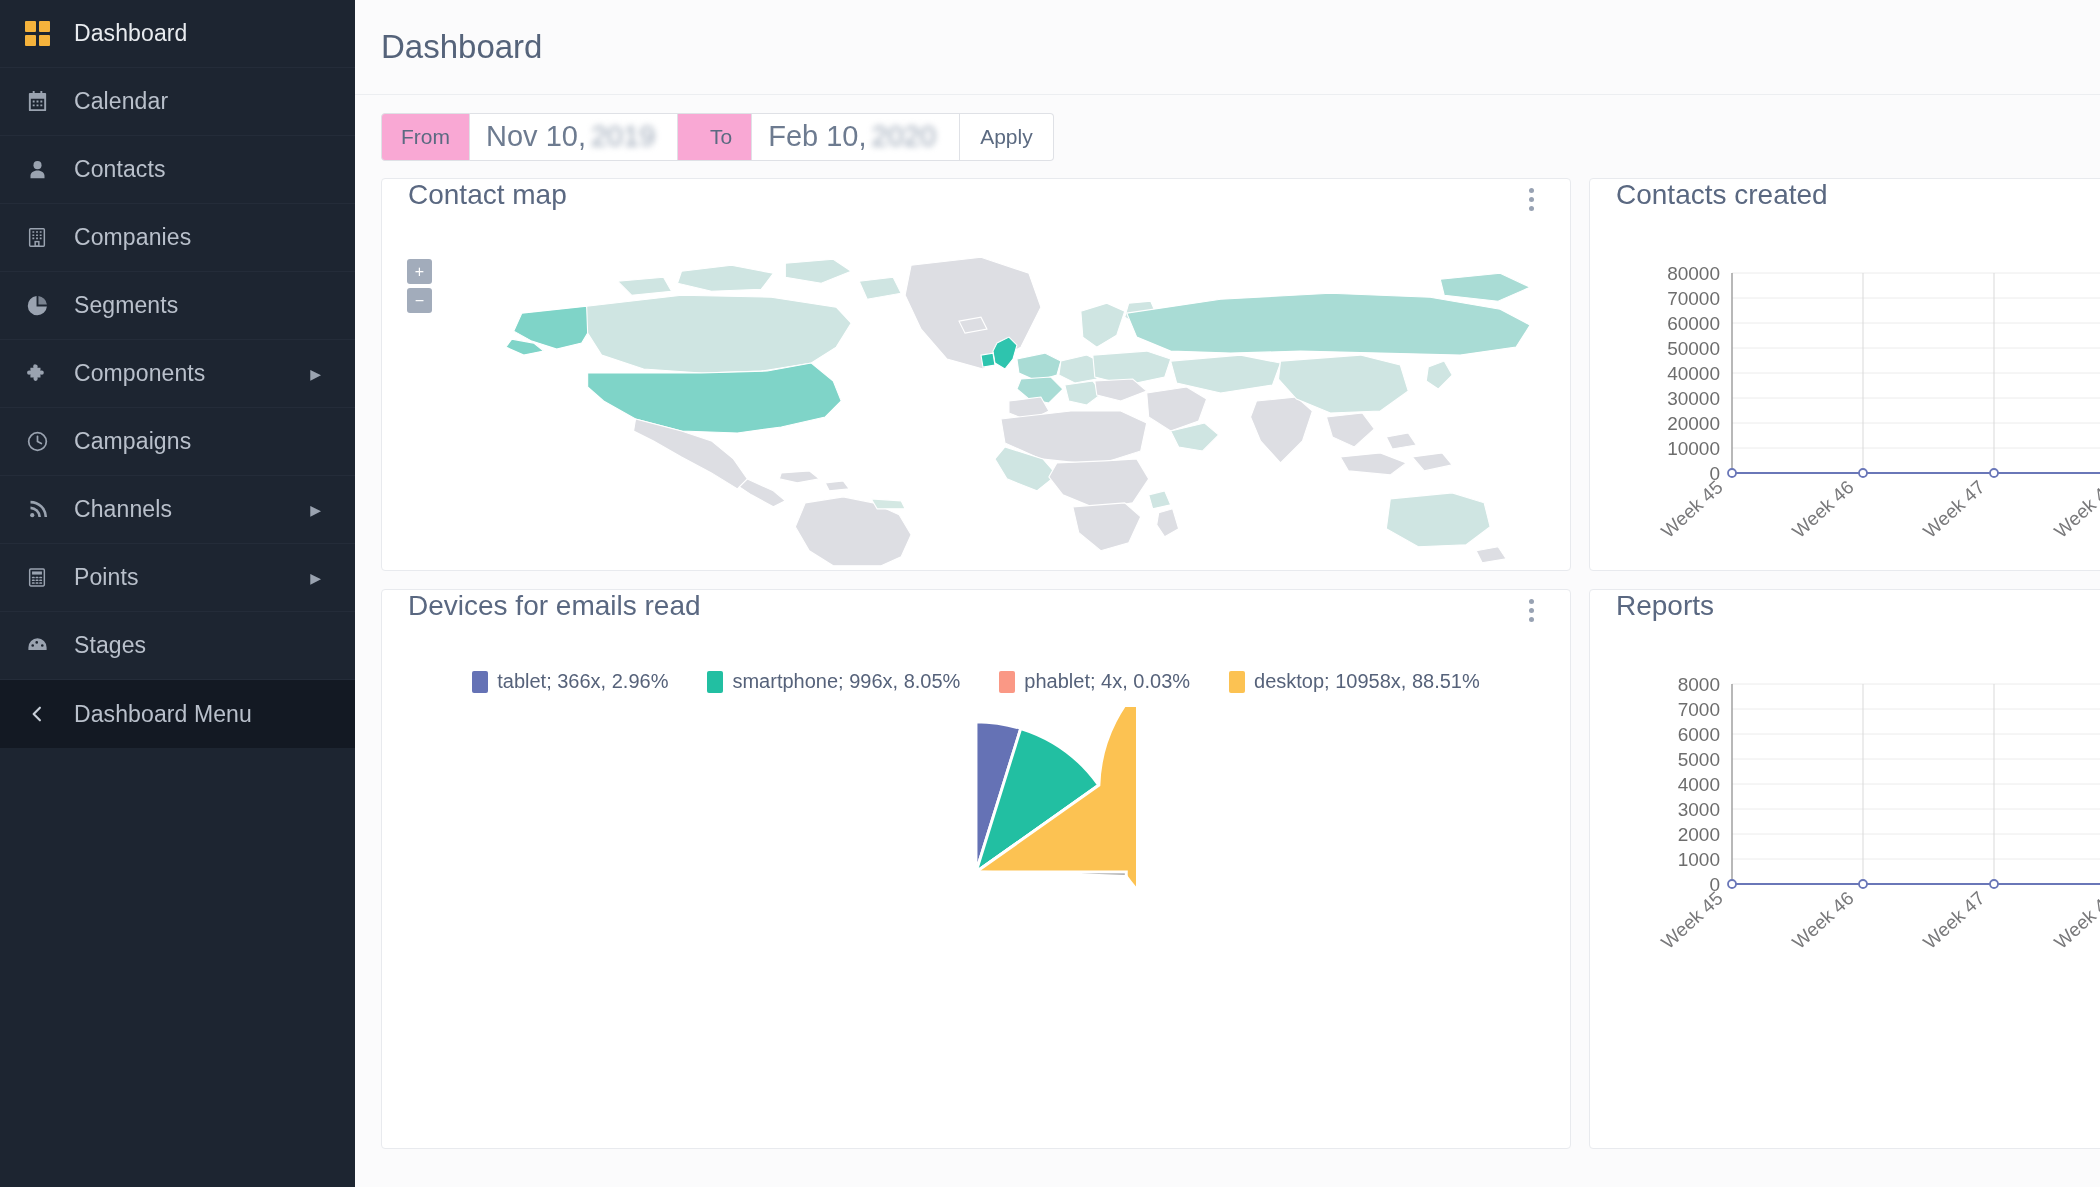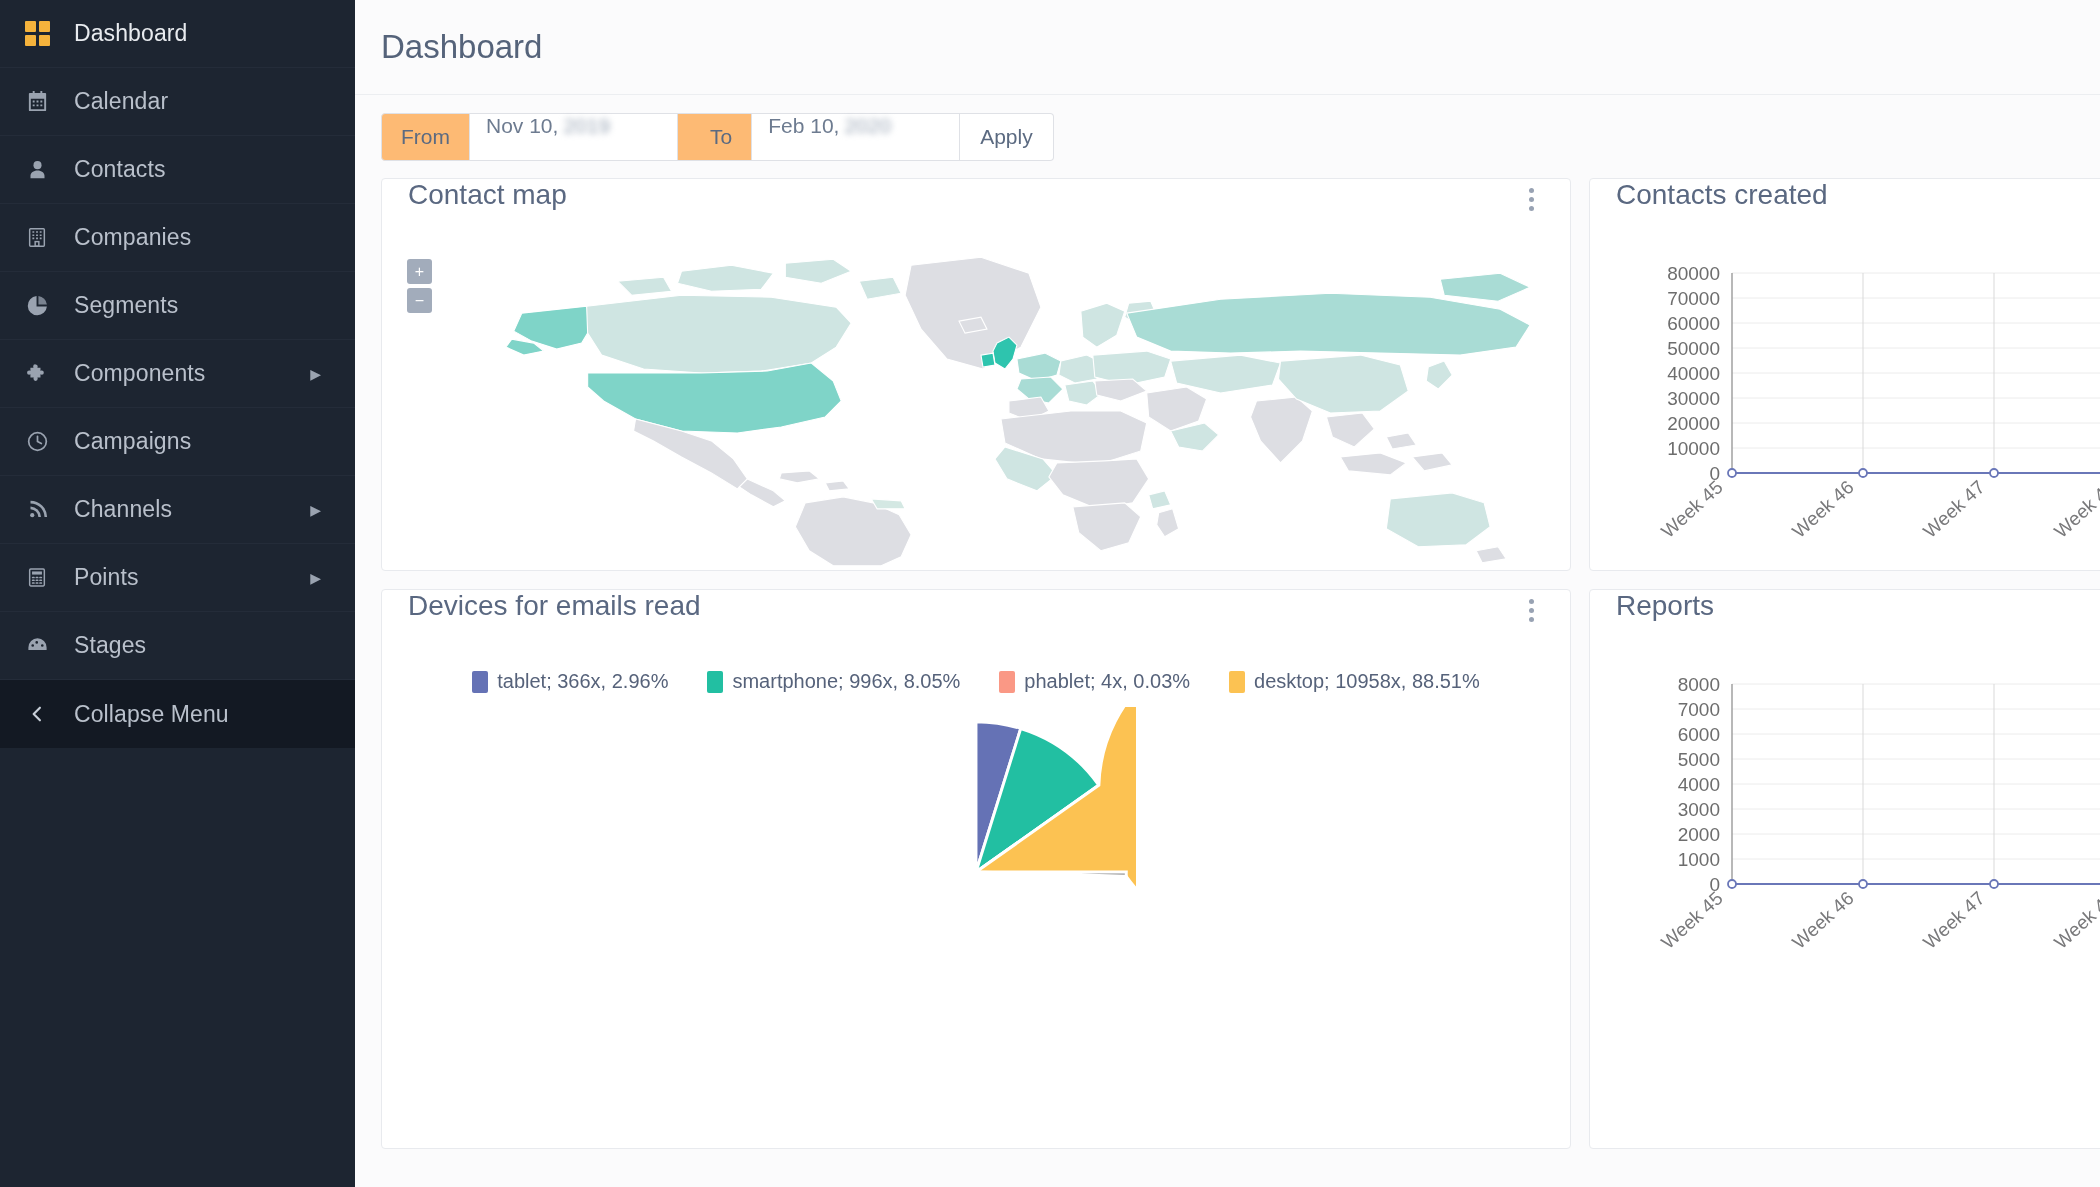--- a/index.html
+++ b/index.html
@@ -70,29 +70,29 @@
   .page-title { font-size: 33px; color: #55637a; font-weight: 400; }
 
   .filter-bar {
     height: 83px;
     display: flex; align-items: center;
     padding-left: 26px;
     background: #fbfbfc;
   }
   .dr-group { display: flex; align-items: stretch; height: 48px; }
   .dr-addon {
-    background: #fdba74; border: 1px solid #dfe1e6;
+    background: #f9a8d4; border: 1px solid #dfe1e6;
     display: flex; align-items: center; padding: 0 19px;
     font-size: 21px; color: #5b6a81;
   }
   .dr-addon.first { border-radius: 4px 0 0 4px; }
   .dr-input {
     background: #ffffff; border: 1px solid #dfe1e6; border-left: none;
-    display: flex; padding: 0 16px;
-    font-size: 21px; color: #6d7b90;
+    display: flex; align-items: center; padding: 0 16px;
+    font-size: 29px; color: #6d7b90;
     width: 208px;
   }
   .dr-addon.mid { border-left: none; padding-left: 32px; }
   .dr-apply {
     background: #ffffff; border: 1px solid #dfe1e6; border-left: none;
     border-radius: 0 4px 4px 0;
     display: flex; align-items: center; padding: 0 20px;
     font-size: 21px; color: #5b6a81; cursor: pointer;
   }
   .redacted {
@@ -277,21 +277,21 @@
       <span class="lbl">Stages</span>
     </div>
 
 
     <div class="nav-item collapse-row">
       <span class="ico">
         <svg width="20" height="22" viewBox="0 0 24 24" fill="none" stroke="currentColor" stroke-width="2.6" stroke-linecap="round" stroke-linejoin="round">
             <path d="M15.5 4.5L8 12l7.5 7.5"></path>
           </svg>
       </span>
-      <span class="lbl">Collapse Menu</span>
+      <span class="lbl">Dashboard Menu</span>
     </div>
   </nav>
 
   <section class="main">
 
     <div class="page-header">
       <h1 class="page-title">Dashboard</h1>
     </div>
 
     <div class="filter-bar">

